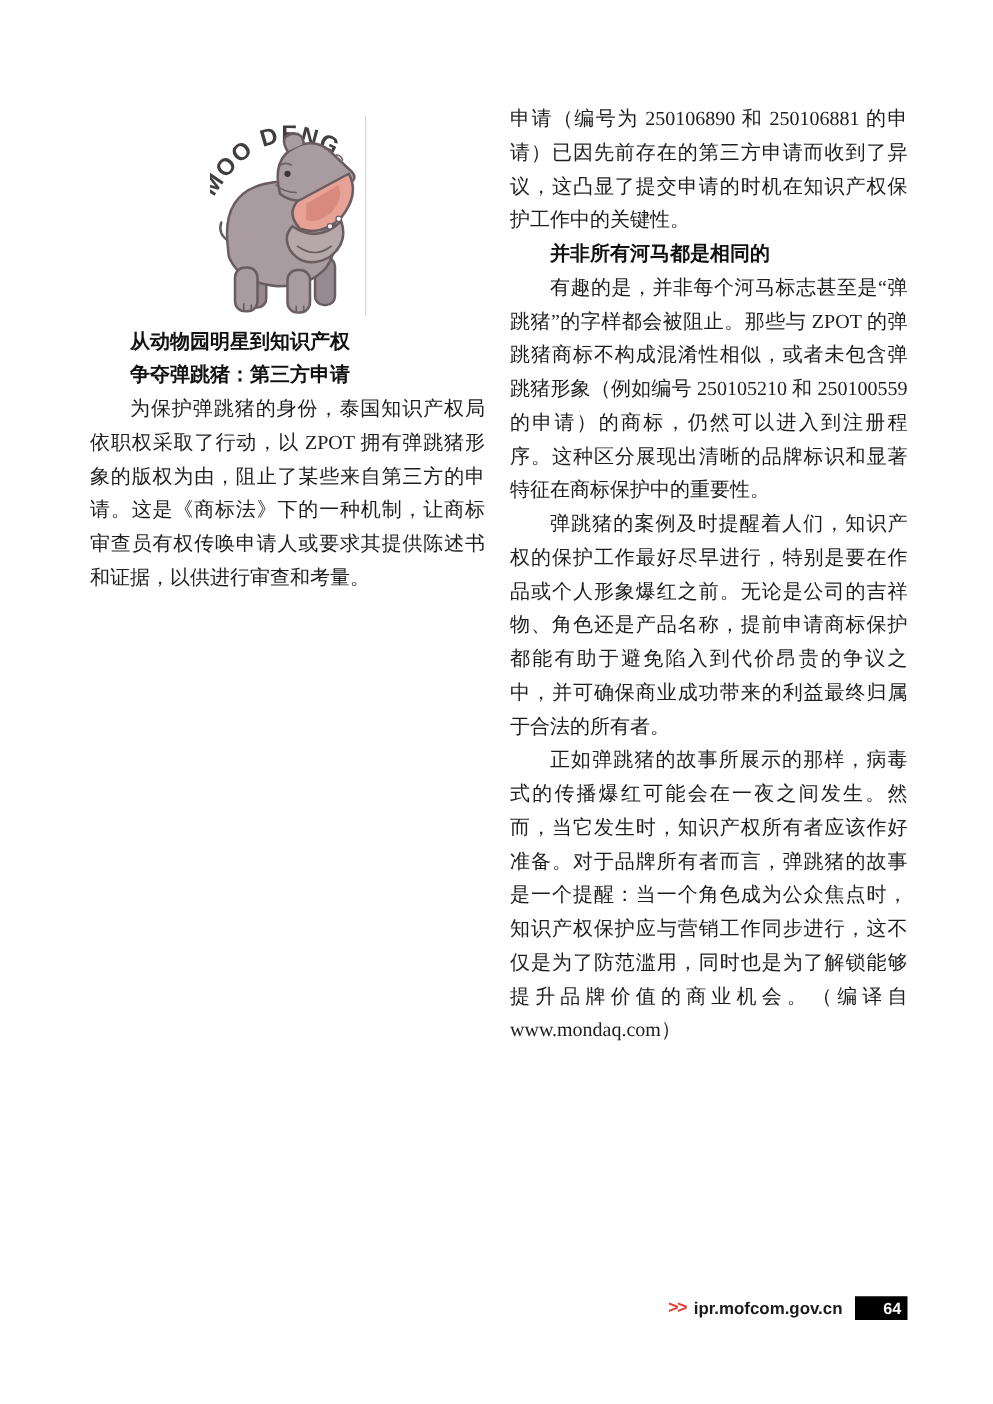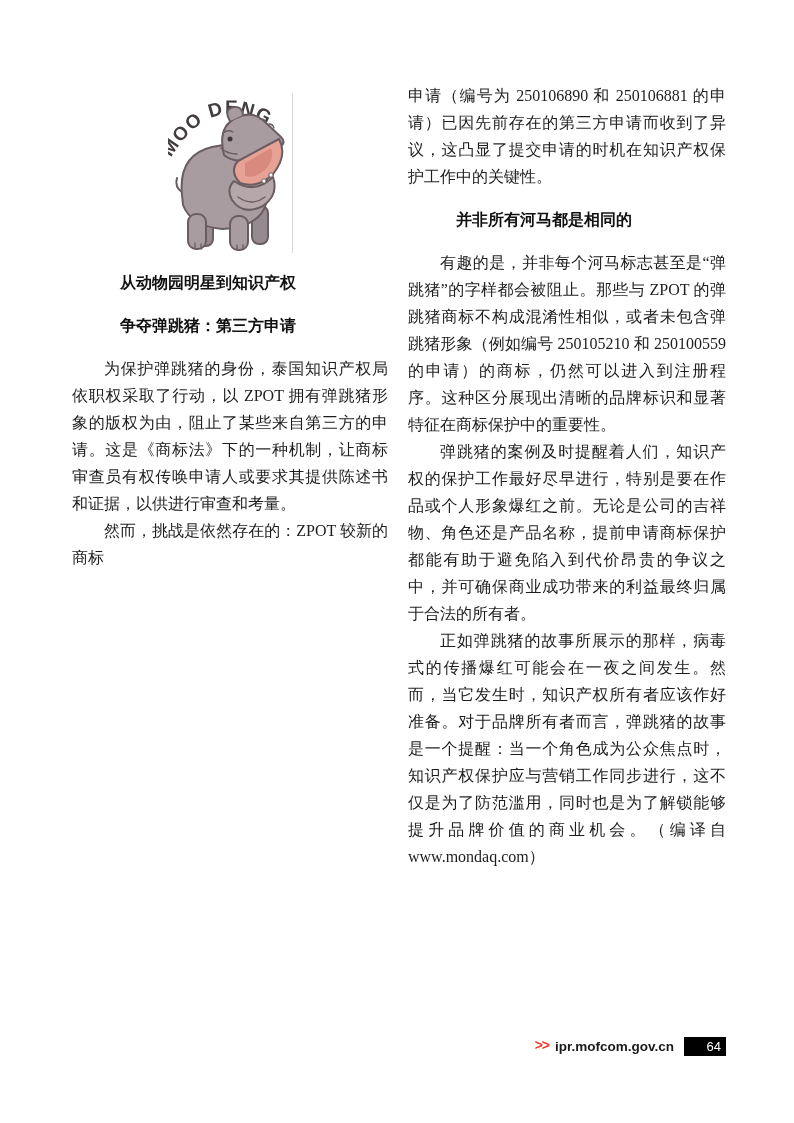--- a/index.html
+++ b/index.html
@@ -13,21 +13,21 @@
   }
   .col{font-size:16px;line-height:27px;text-align:justify;}
   .col-left{width:316px;}
   .col-right{width:318px;}
   .blk{margin:0;}
   p.blk.para{text-indent:2em;}
   p.blk.para_cont{text-indent:0;}
   h3.blk.heading{
     font-family:"Liberation Sans","DejaVu Sans",sans-serif;
     font-size:16px;line-height:27px;font-weight:bold;color:#111;
-    text-indent:2em;margin:16px;text-align:left;
+    text-indent:2em;margin:0;text-align:left;
   }
   figure.hippo-figure{
     width:124px;height:160px;margin:11px auto 7px auto;
     border-right:1px solid #d6d6d6;box-sizing:content-box;
   }
   figure.hippo-figure svg{display:block;}
   .next-title{
     position:absolute;left:72px;top:986px;margin:0;
     font-family:"Liberation Sans","DejaVu Sans",sans-serif;
     font-size:22px;line-height:30px;font-weight:bold;color:#000;
@@ -38,21 +38,21 @@
     display:flex;align-items:center;justify-content:flex-end;
     font-family:"Liberation Sans","DejaVu Sans",sans-serif;
   }
   .footer .chev{
     color:#e8392c;font-weight:bold;font-size:14px;letter-spacing:-1px;
     margin-right:6px;transform:translateY(-1px);
   }
   .footer .site{font-size:13.5px;font-weight:bold;color:#1a1a1a;}
   .footer .pagenum{
     margin-left:10px;min-width:32px;height:19px;background:#000;color:#fff;
-    font-size:13px;font-weight:normal;display:inline-flex;align-items:center;
+    font-size:13px;font-weight:bold;display:inline-flex;align-items:center;
     justify-content:flex-end;padding:0 5px;
   }
 </style>
 </head>
 <body>
 
 <div class="page">
 
   <div class="columns">
     <div class="col col-left" id="col-left">
@@ -96,21 +96,20 @@
             <path d="M55 40 Q60 36 65 39 M53 55 Q59 61 69 61" fill="none" stroke-width="1.3"></path>
           </g>
 
           <circle cx="62" cy="46" r="2.5" fill="#3c353a"></circle>
         </svg>
       </figure>
 
         <h3 class="blk heading">从动物园明星到知识产权</h3>
         <h3 class="blk heading">争夺弹跳猪：第三方申请</h3>
         <p class="blk para">为保护弹跳猪的身份，泰国知识产权局依职权采取了行动，以 ZPOT 拥有弹跳猪形象的版权为由，阻止了某些来自第三方的申请。这是《商标法》下的一种机制，让商标审查员有权传唤申请人或要求其提供陈述书和证据，以供进行审查和考量。</p>
-        <p class="blk para">然而，挑战是依然存在的：ZPOT 较新的商标</p>
       </div>
     <div class="col col-right" id="col-right">
 
     <p class="blk para_cont">申请（编号为 250106890 和 250106881 的申请）已因先前存在的第三方申请而收到了异议，这凸显了提交申请的时机在知识产权保护工作中的关键性。</p>
         <h3 class="blk heading">并非所有河马都是相同的</h3>
         <p class="blk para">有趣的是，并非每个河马标志甚至是“弹跳猪”的字样都会被阻止。那些与 ZPOT 的弹跳猪商标不构成混淆性相似，或者未包含弹跳猪形象（例如编号 250105210 和 250100559 的申请）的商标，仍然可以进入到注册程序。这种区分展现出清晰的品牌标识和显著特征在商标保护中的重要性。</p>
         <p class="blk para">弹跳猪的案例及时提醒着人们，知识产权的保护工作最好尽早进行，特别是要在作品或个人形象爆红之前。无论是公司的吉祥物、角色还是产品名称，提前申请商标保护都能有助于避免陷入到代价昂贵的争议之中，并可确保商业成功带来的利益最终归属于合法的所有者。</p>
         <p class="blk para">正如弹跳猪的故事所展示的那样，病毒式的传播爆红可能会在一夜之间发生。然而，当它发生时，知识产权所有者应该作好准备。对于品牌所有者而言，弹跳猪的故事是一个提醒：当一个角色成为公众焦点时，知识产权保护应与营销工作同步进行，这不仅是为了防范滥用，同时也是为了解锁能够提升品牌价值的商业机会。（编译自 www.mondaq.com）</p>
       </div>
   </div>

